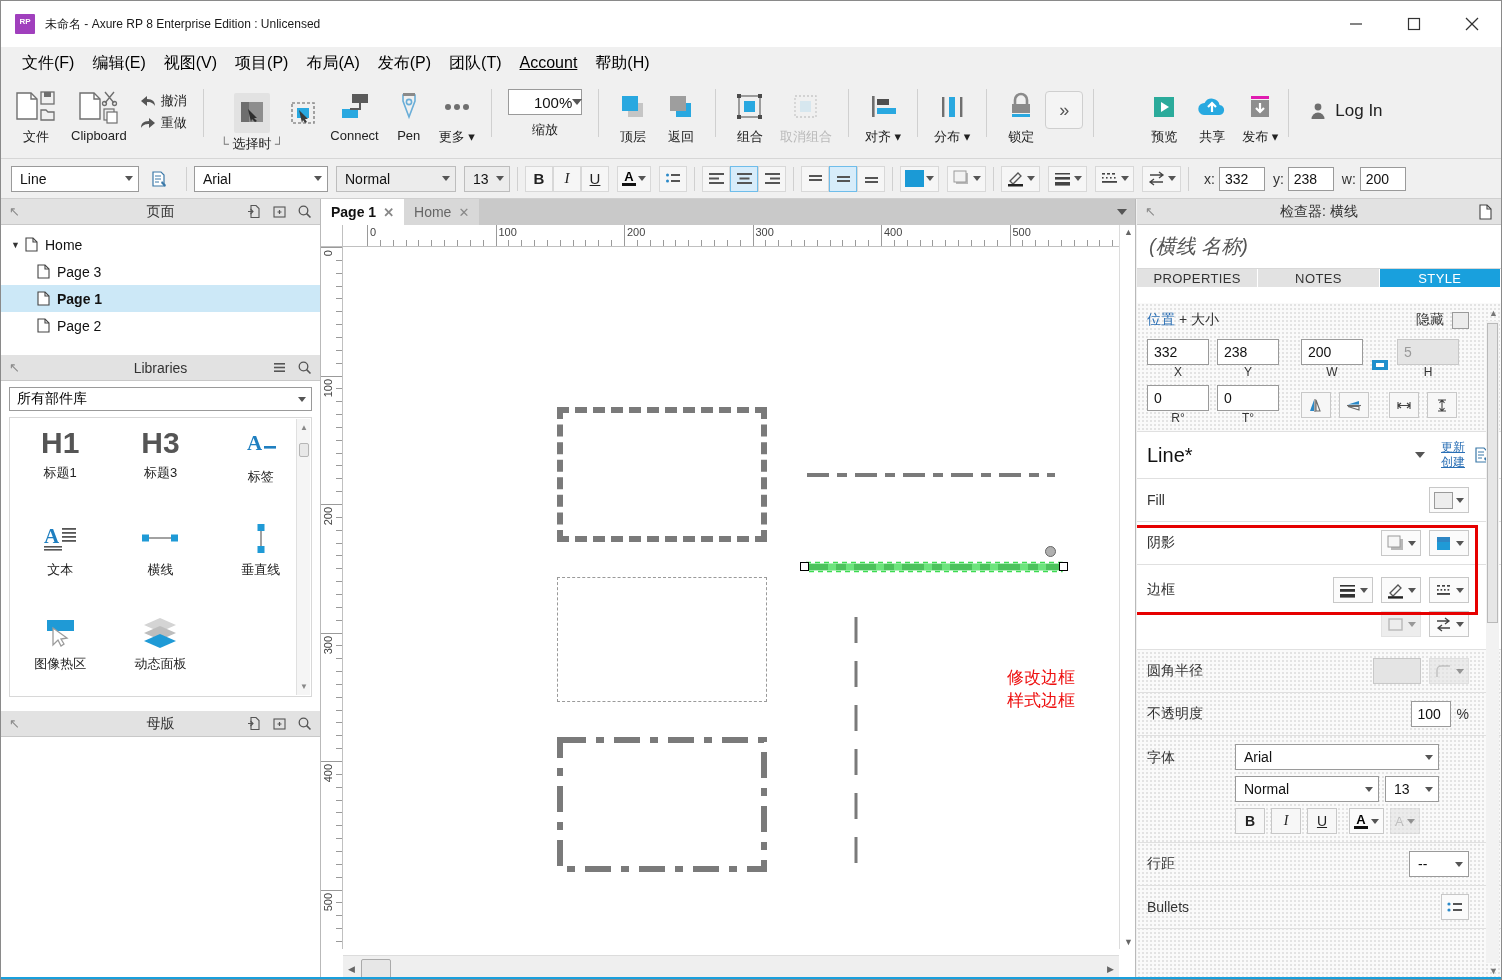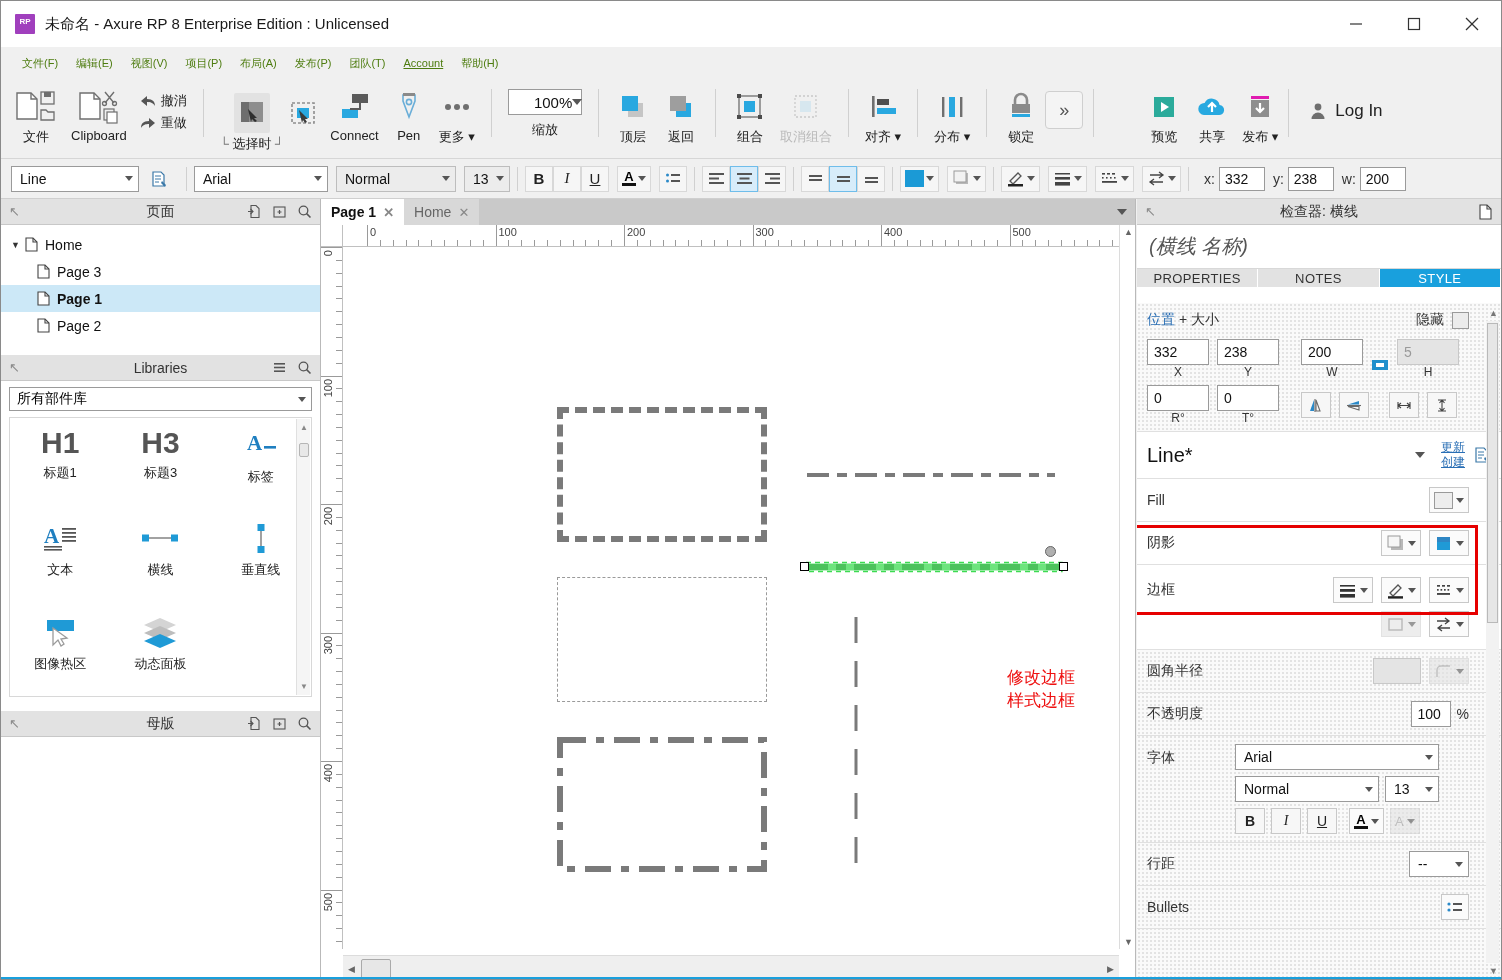--- a/index.html
+++ b/index.html
@@ -27,35 +27,35 @@
   }
   .title-logo {
     width: 20px; height: 20px; margin-left: 14px; margin-right: 10px;
     background: #a03fbd; position: relative; border-radius: 1px;
   }
   .title-logo:after {
     content: "RP"; position: absolute; left: 0; top: 3px; width: 20px;
     text-align: center; color: #fff; font-size: 8px; font-weight: bold;
     font-family: "Liberation Sans", sans-serif;
   }
-  .title-text { font-size: 15px; color: #1a1a1a; }
+  .title-text { font-size: 12px; color: #1a1a1a; }
   .win-btns { position: absolute; right: 0; top: 0; height: 46px; display: flex; }
   .win-btn {
     width: 58px; height: 46px; display: flex; align-items: center; justify-content: center;
     color: #333;
   }
   .win-btn svg { display: block; }
 
   
   .menubar {
     position: absolute; left: 0; top: 46px; width: 1500px; height: 32px;
     background: #f0f0f0; display: flex; align-items: center; padding-left: 12px;
   }
   .menu-item {
-    font-size: 11px; color: #4d7c0f; padding: 4px 9px; white-space: nowrap;
+    font-size: 16px; color: #000000; padding: 4px 9px; white-space: nowrap;
   }
 
   
   .toolbar {
     position: absolute; left: 0; top: 78px; width: 1500px; height: 80px;
     background: #f0f0f0; display: flex; align-items: flex-start;
     border-bottom: 1px solid #d6d6d6;
   }
   .tb-group { display: flex; align-items: flex-start; height: 80px; padding: 0 6px; }
   .tb-sep { width: 1px; height: 48px; background: #d0d0d0; margin: 10px 4px 0 4px; }

